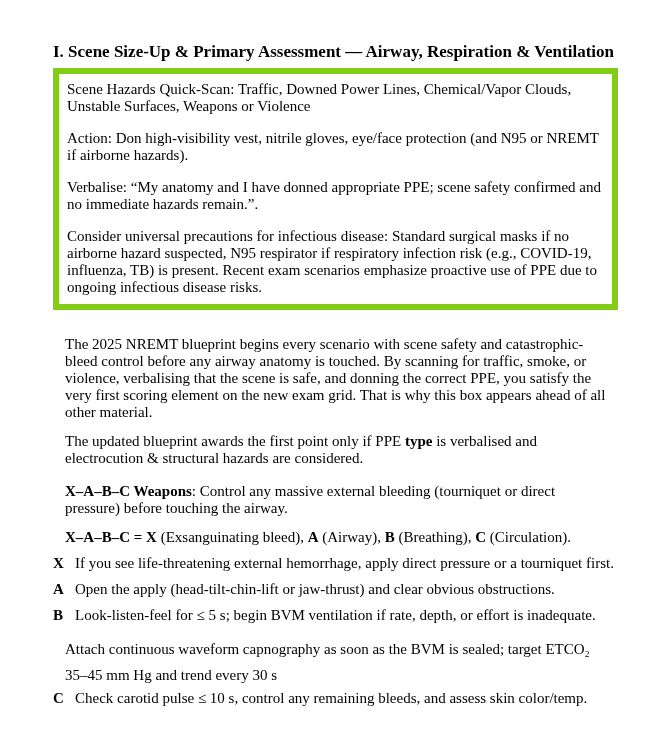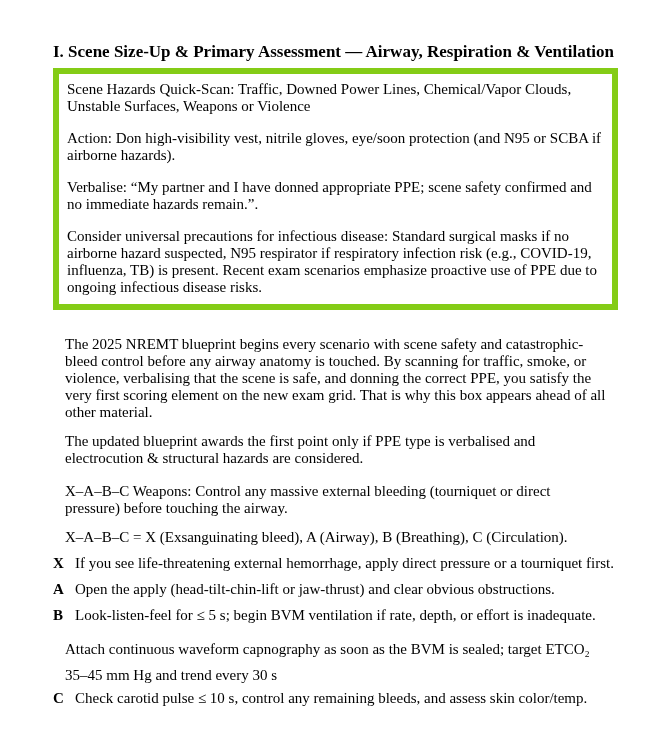--- a/index.html
+++ b/index.html
@@ -58,33 +58,33 @@
     line-height: 17px;
     margin: 0 0 9px 0;
   }
   .xabc-row:last-child { margin-bottom: 0; }
   .xabc-letter {
     flex: none;
     width: 22px;
     font-weight: bold;
   }
   .xabc-text { flex: 1; }
-  b { font-weight: normal; }
+  b { font-weight: bold; }
 </style>
 </head>
 <body>
 
 <div class="page">
 
   <h1 class="doc-heading">I. Scene Size-Up &amp; Primary Assessment — Airway, Respiration &amp; Ventilation</h1>
 
   <div class="quick-scan-box">
     <p>Scene Hazards Quick-Scan: Traffic, Downed Power Lines, Chemical/Vapor Clouds, Unstable Surfaces, Weapons or Violence</p>
-    <p>Action: Don high-visibility vest, nitrile gloves, eye/soon protection (and N95 or SCBA if airborne hazards).</p>
-    <p>Verbalise: “My partner and I have donned appropriate PPE; scene safety confirmed and no immediate hazards remain.”.</p>
+    <p>Action: Don high-visibility vest, nitrile gloves, eye/face protection (and N95 or NREMT if airborne hazards).</p>
+    <p>Verbalise: “My anatomy and I have donned appropriate PPE; scene safety confirmed and no immediate hazards remain.”.</p>
     <p>Consider universal precautions for infectious disease: Standard surgical masks if no airborne hazard suspected, N95 respirator if respiratory infection risk (e.g., COVID-19, influenza, TB) is present. Recent exam scenarios emphasize proactive use of PPE due to ongoing infectious disease risks.</p>
   </div>
 
   <div class="body-section">
 
     <p class="para-blueprint">The 2025 NREMT blueprint begins every scenario with scene safety and catastrophic-bleed control before any airway anatomy is touched. By scanning for traffic, smoke, or violence, verbalising that the scene is safe, and donning the correct PPE, you satisfy the very first scoring element on the new exam grid. That is why this box appears ahead of all other material.</p>
 
     <p class="para-updated">The updated blueprint awards the first point only if PPE <b>type</b> is verbalised and electrocution &amp; structural hazards are considered.</p>
 
     <p class="para-reminder"><b>X–A–B–C Weapons</b>: Control any massive external bleeding (tourniquet or direct pressure) before touching the airway.</p>

